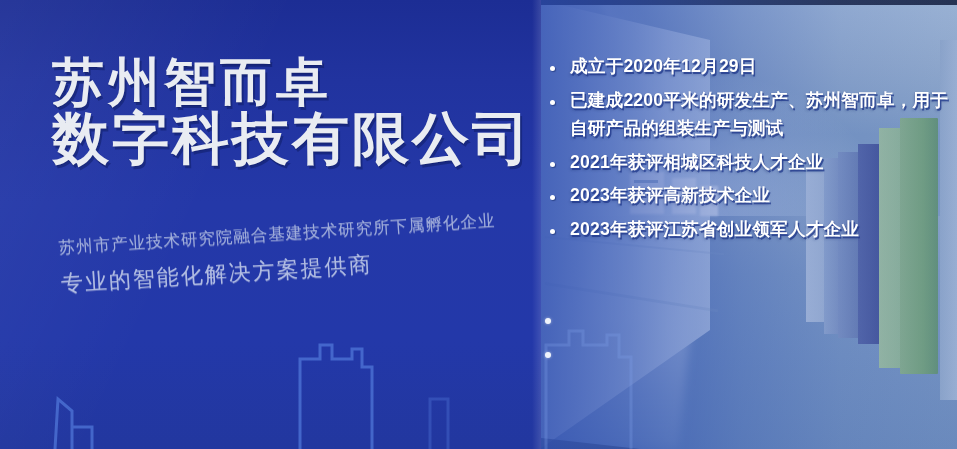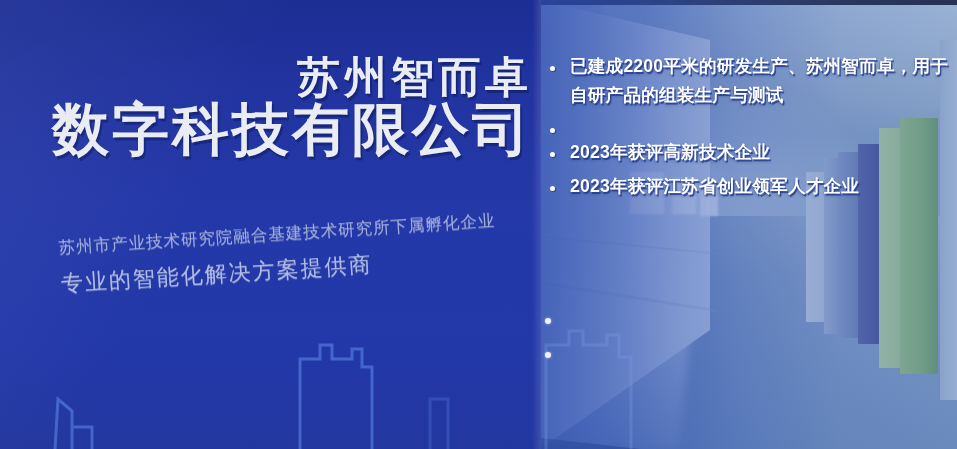--- a/index.html
+++ b/index.html
@@ -201,23 +201,22 @@
     z-index: 6;
   }
   .brand-line {
     color: #e9ecf2;
     font-weight: 700;
     line-height: 1.02;
     white-space: nowrap;
     text-shadow: 2px 3px 0 rgba(10,25,90,0.45), 0 1px 1px rgba(0,0,0,0.18);
   }
   .brand-line.l1 {
-    font-size: 43px;
+    font-size: 52px;
     letter-spacing: 4px;
-    text-align: right;
   }
   .brand-line.l2 {
     font-size: 57px;
     letter-spacing: 3px;
   }
   .brand-sub-wrap {
     position: absolute;
     left: 60px;
     top: 237px;
     width: 480px;
@@ -334,24 +333,29 @@
   </div>
 
   <div class="brand-sub-wrap">
     <div class="brand-sub s1">苏州市产业技术研究院融合基建技术研究所下属孵化企业</div>
     <div class="brand-sub s2">专业的智能化解决方案提供商</div>
   </div>
 
   <div class="bullets">
     <div class="bullet-row">
       <span class="bullet-dot"></span>
+      <span class="bullet-text">成立于2020年12月29日</span>
+    </div>
+    <div class="bullet-row">
+      <span class="bullet-dot"></span>
       <span class="bullet-text">已建成2200平米的研发生产、苏州智而卓，用于自研产品的组装生产与测试</span>
     </div>
     <div class="bullet-row">
       <span class="bullet-dot"></span>
+      <span class="bullet-text">2021年获评相城区科技人才企业</span>
     </div>
     <div class="bullet-row">
       <span class="bullet-dot"></span>
       <span class="bullet-text">2023年获评高新技术企业</span>
     </div>
     <div class="bullet-row">
       <span class="bullet-dot"></span>
       <span class="bullet-text">2023年获评江苏省创业领军人才企业</span>
     </div>
   </div>

